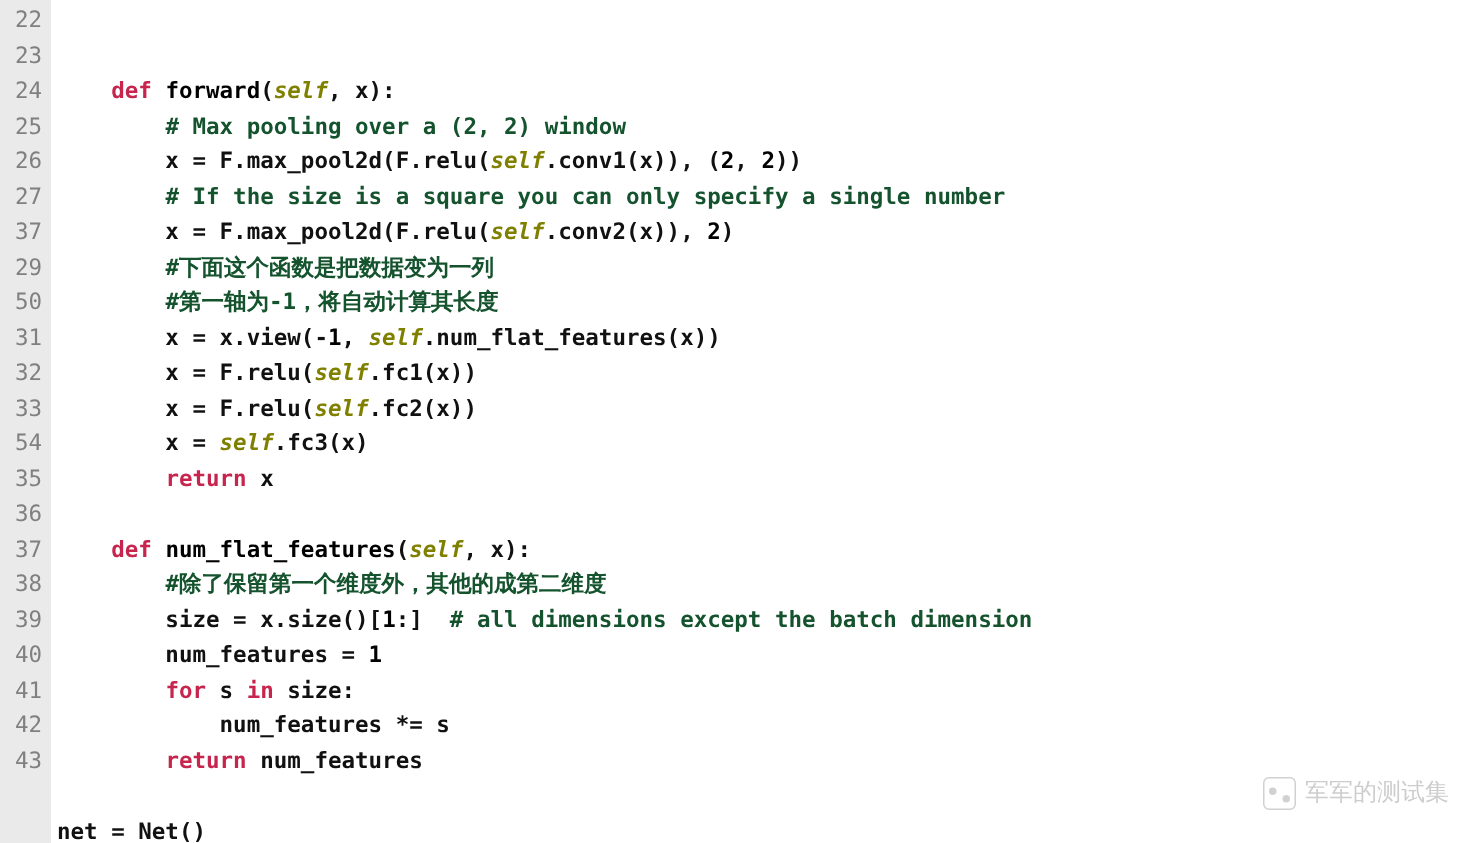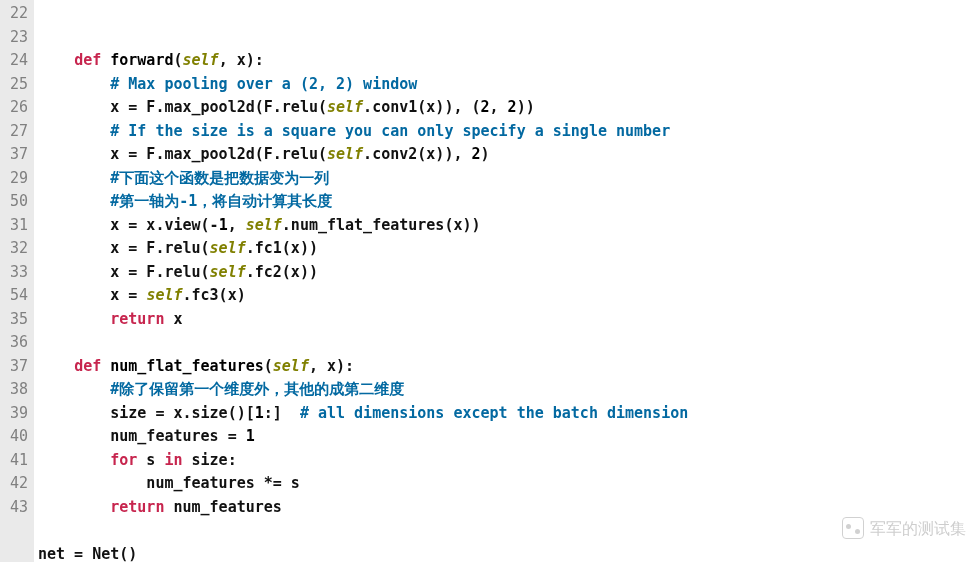--- a/index.html
+++ b/index.html
@@ -34,32 +34,32 @@
     line-height: 23.5px;
     white-space: pre;
     color: #111111;
     font-weight: bold;
     position: relative;
   }
   .code div.line { height: 23.5px; }
   .kw { color: #c7254e; font-weight: bold; } 
   .fn { color: #000000; font-weight: bold; }
   .slf { color: #808000; font-style: italic; font-weight: bold; } 
-  .cm { color: #0369a1; font-weight: bold; } 
+  .cm { color: #14532d; font-weight: bold; } 
   .num { color: #000000; font-weight: bold; }
   .watermark {
     position: absolute;
     right: 14px;
     bottom: 22px;
     color: #bdbdbd;
     font-family: "PingFang SC","Microsoft YaHei", sans-serif;
     font-size: 16px;
     font-weight: normal;
     display: flex;
-    align-items: flex-start;
+    align-items: flex-end;
     gap: 6px;
     opacity: 0.75;
   }
   .wm-icon {
     width: 20px; height: 20px;
     border: 1.5px solid #c2c2c2;
     border-radius: 4px;
     position: relative;
   }
   .wm-icon::before,

